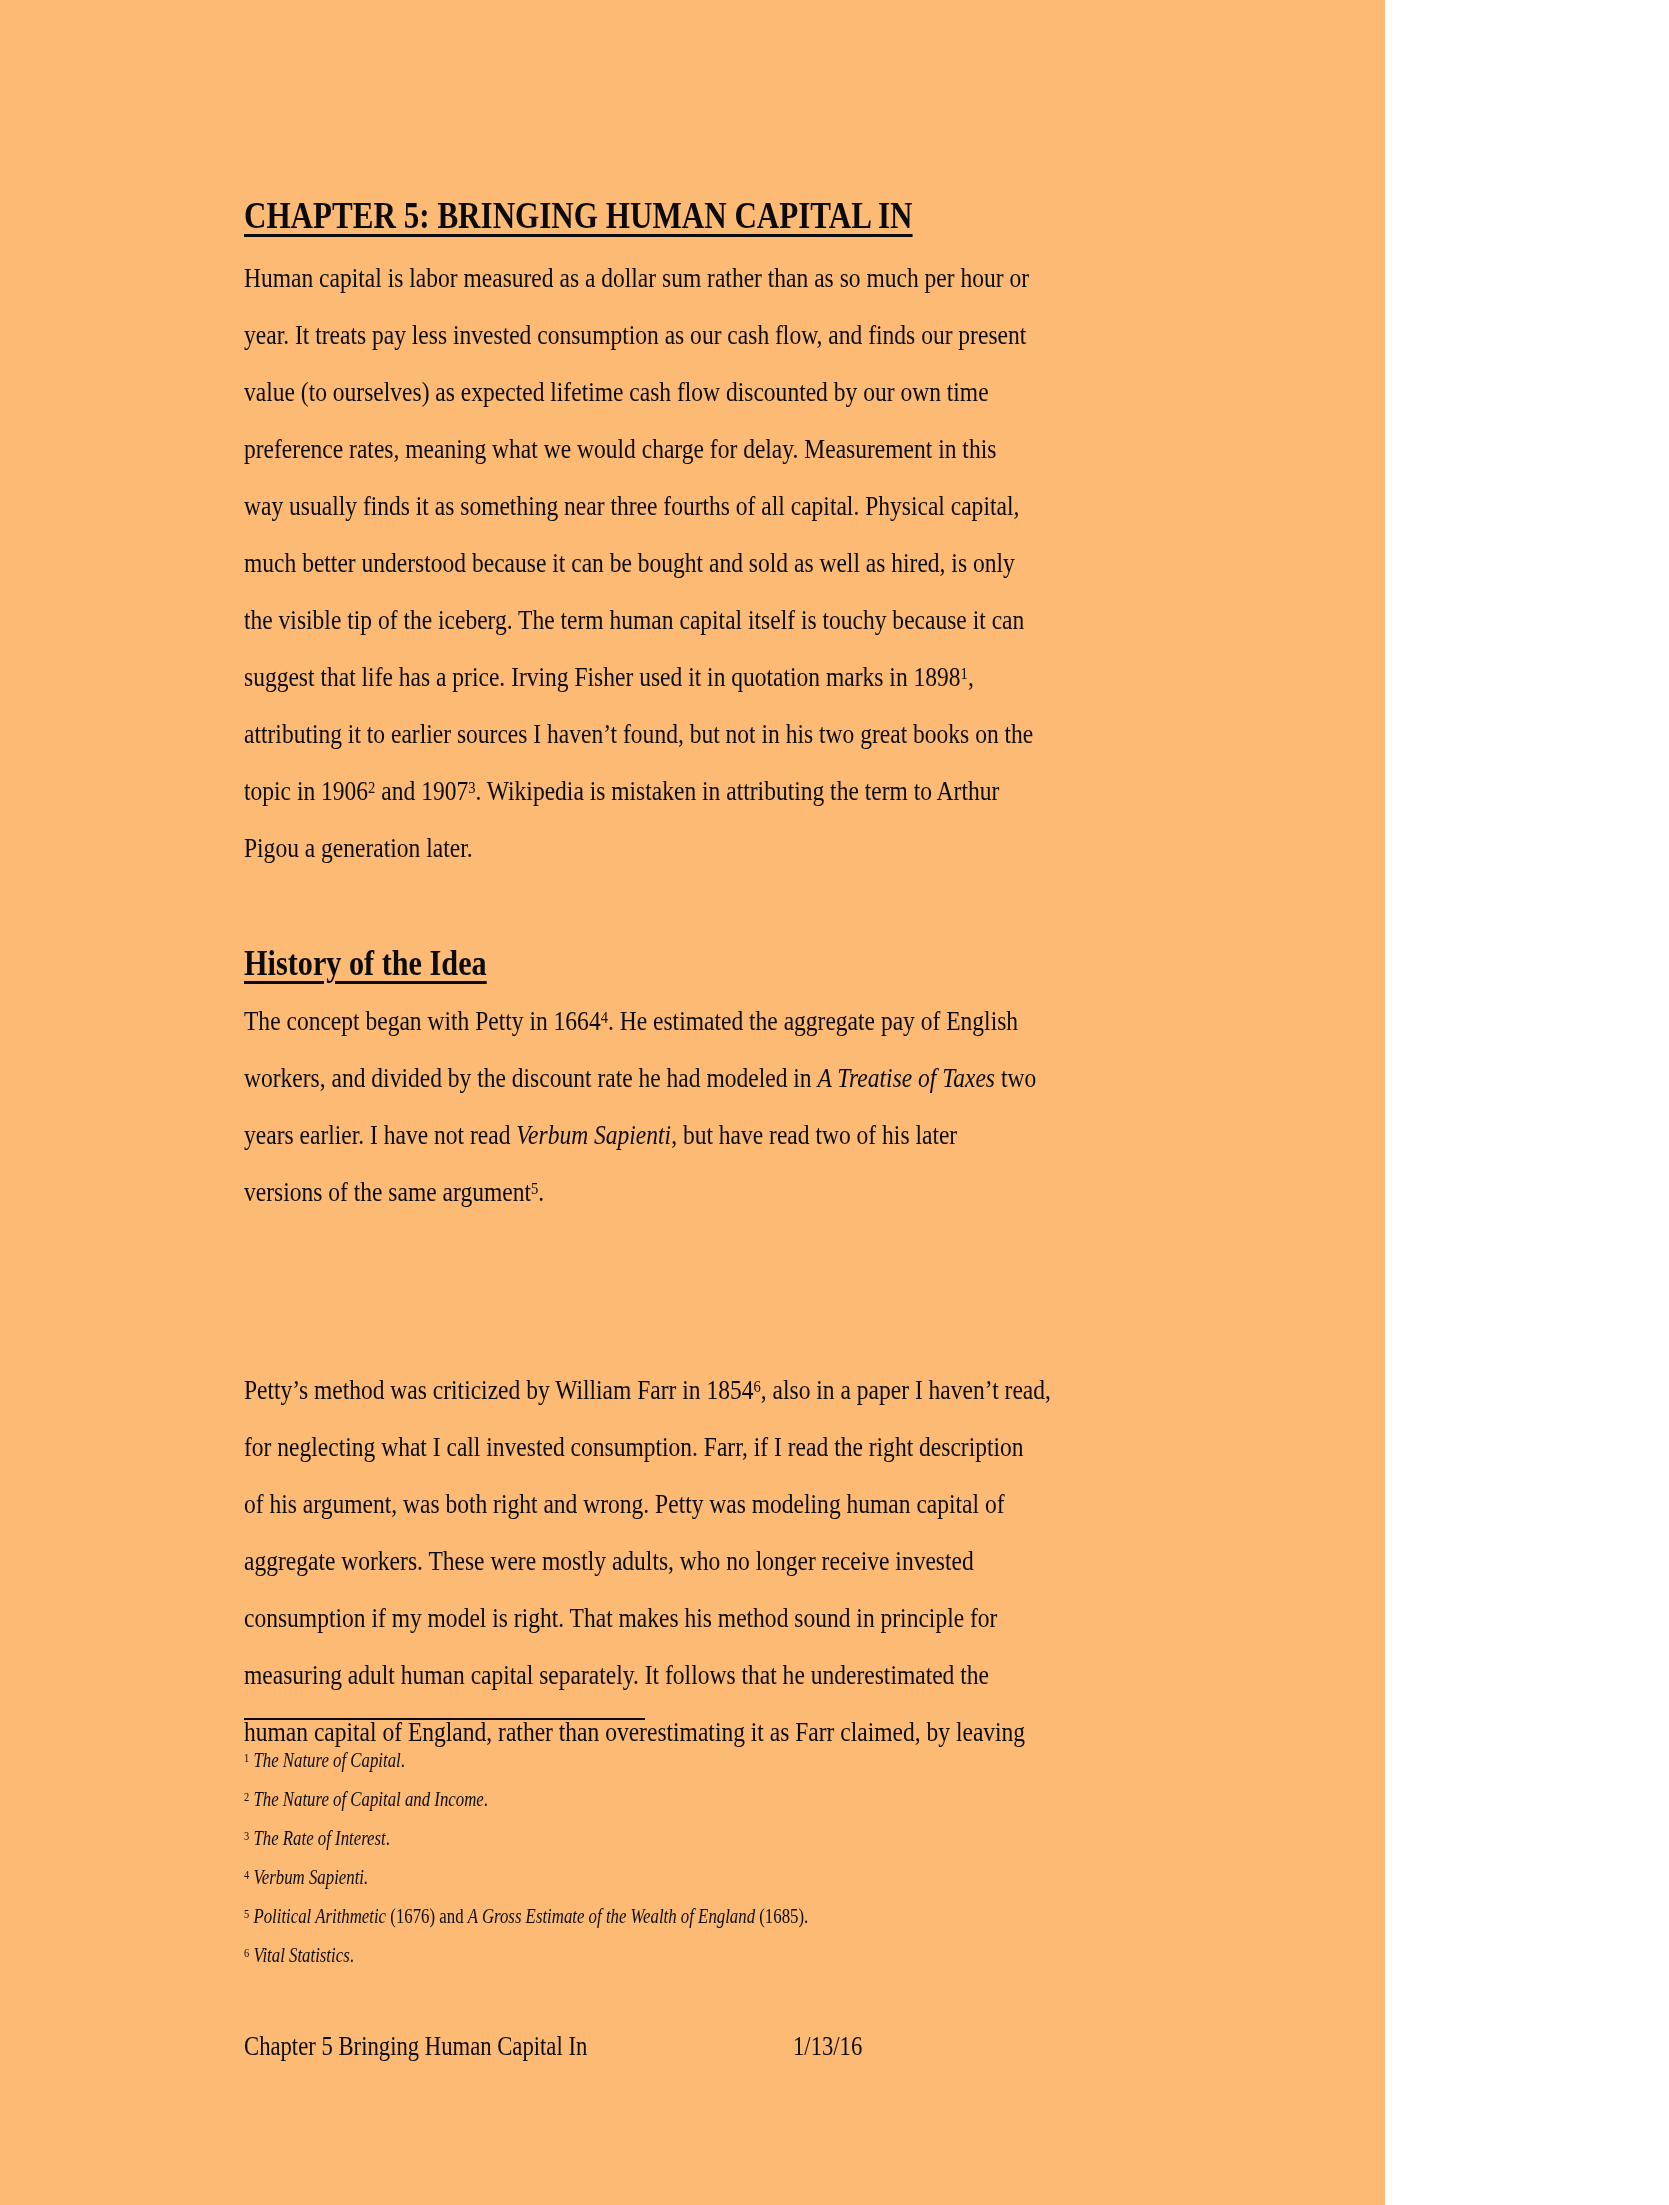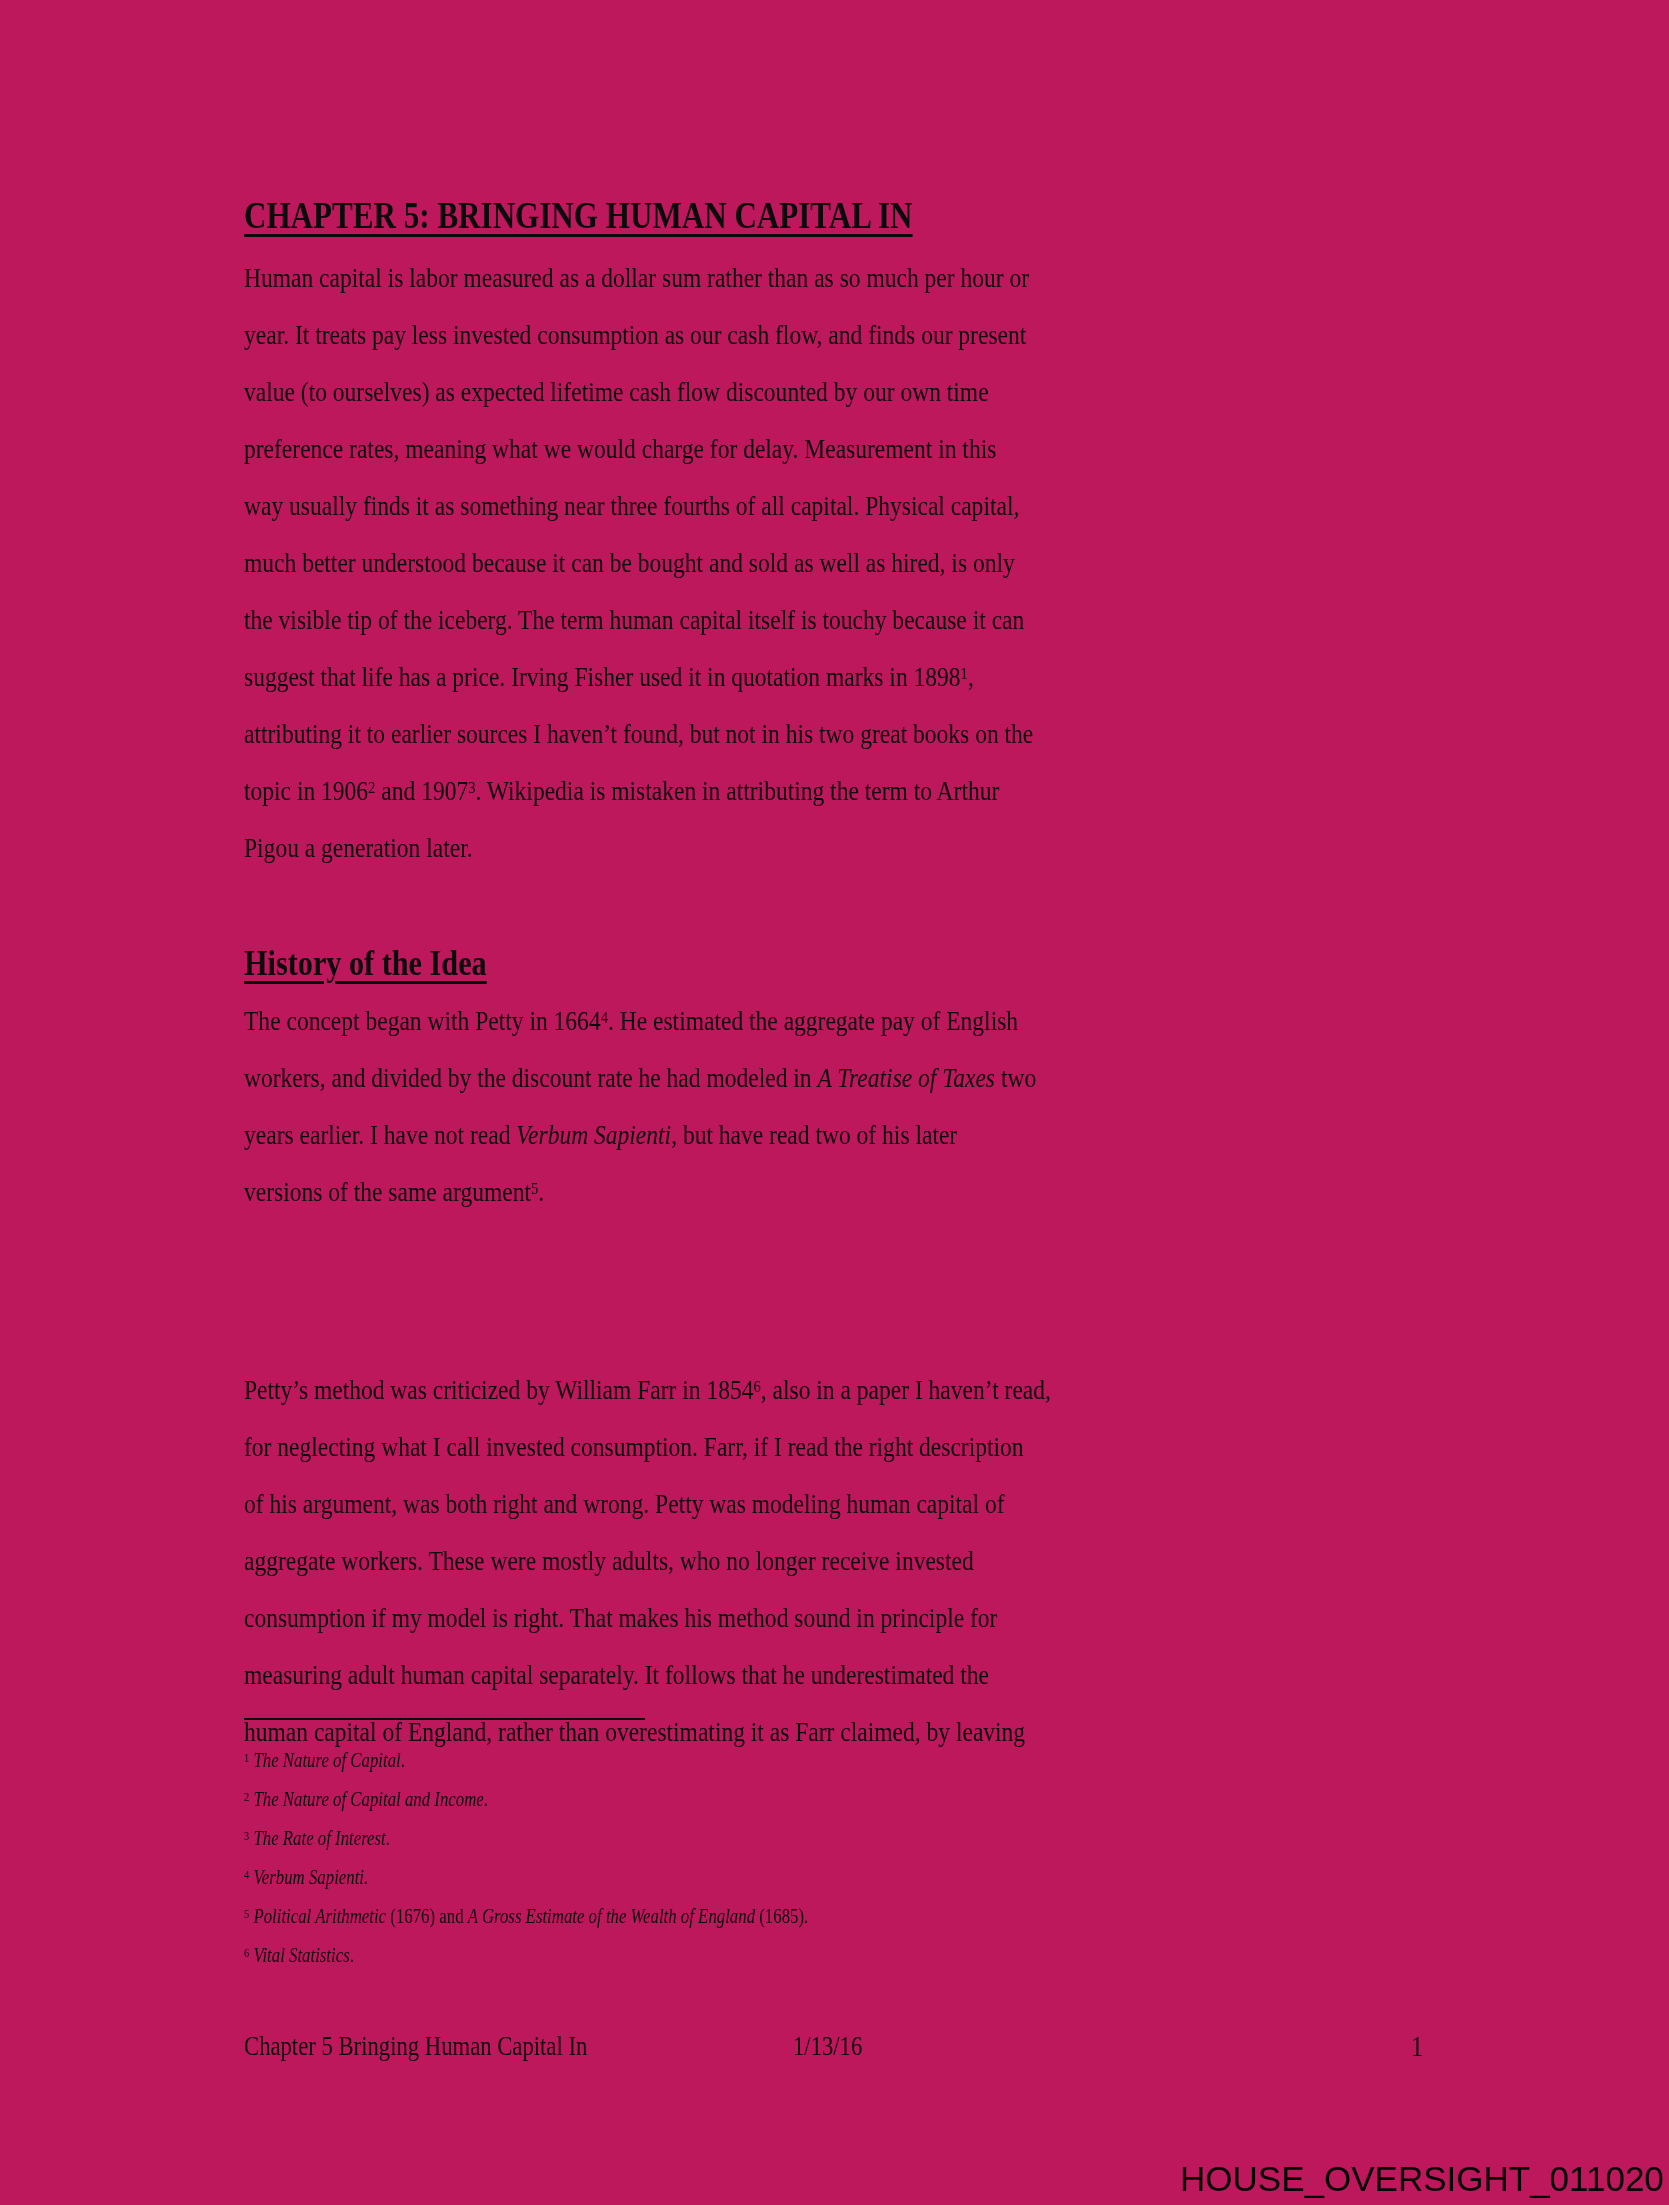--- a/index.html
+++ b/index.html
@@ -1,20 +1,20 @@
 <!DOCTYPE html>
 <html style="font-size:10.5px"><head>
 <meta charset="utf-8">
 <style>
   html,body{margin:0;padding:0;background:#ffffff;}
   .page{
     position:relative;
-    width:1669px;
+    width:1385px;
     height:2205px;
-    background:#be185d;
+    background:#fdba74;
     color:#0b0b0b;
     font-family:"Liberation Serif","DejaVu Serif",serif;
     overflow:hidden;
   }
   
   .line, .single{
     white-space:pre;
     transform:scaleX(0.84);
     transform-origin:0 50%;
     width:max-content;
@@ -140,16 +140,15 @@
       <div class="line"><sup>5</sup><span> </span><span class="it">Political Arithmetic</span><span> (1676) and </span><span class="it">A Gross Estimate of the Wealth of England</span><span> (1685).</span></div>
       <div class="line"><sup>6</sup><span> </span><span class="it">Vital Statistics</span><span>.</span></div>
     </div>
 
   <div class="footer-item footer-left single">Chapter 5 Bringing Human Capital In</div>
 
   <div class="footer-item footer-date single">1/13/16</div>
 
   <div class="footer-item footer-page single">1</div>
 
-  <div class="bates">HOUSE_OVERSIGHT_011020</div>
 
 </div>
 
 
 </body></html>

